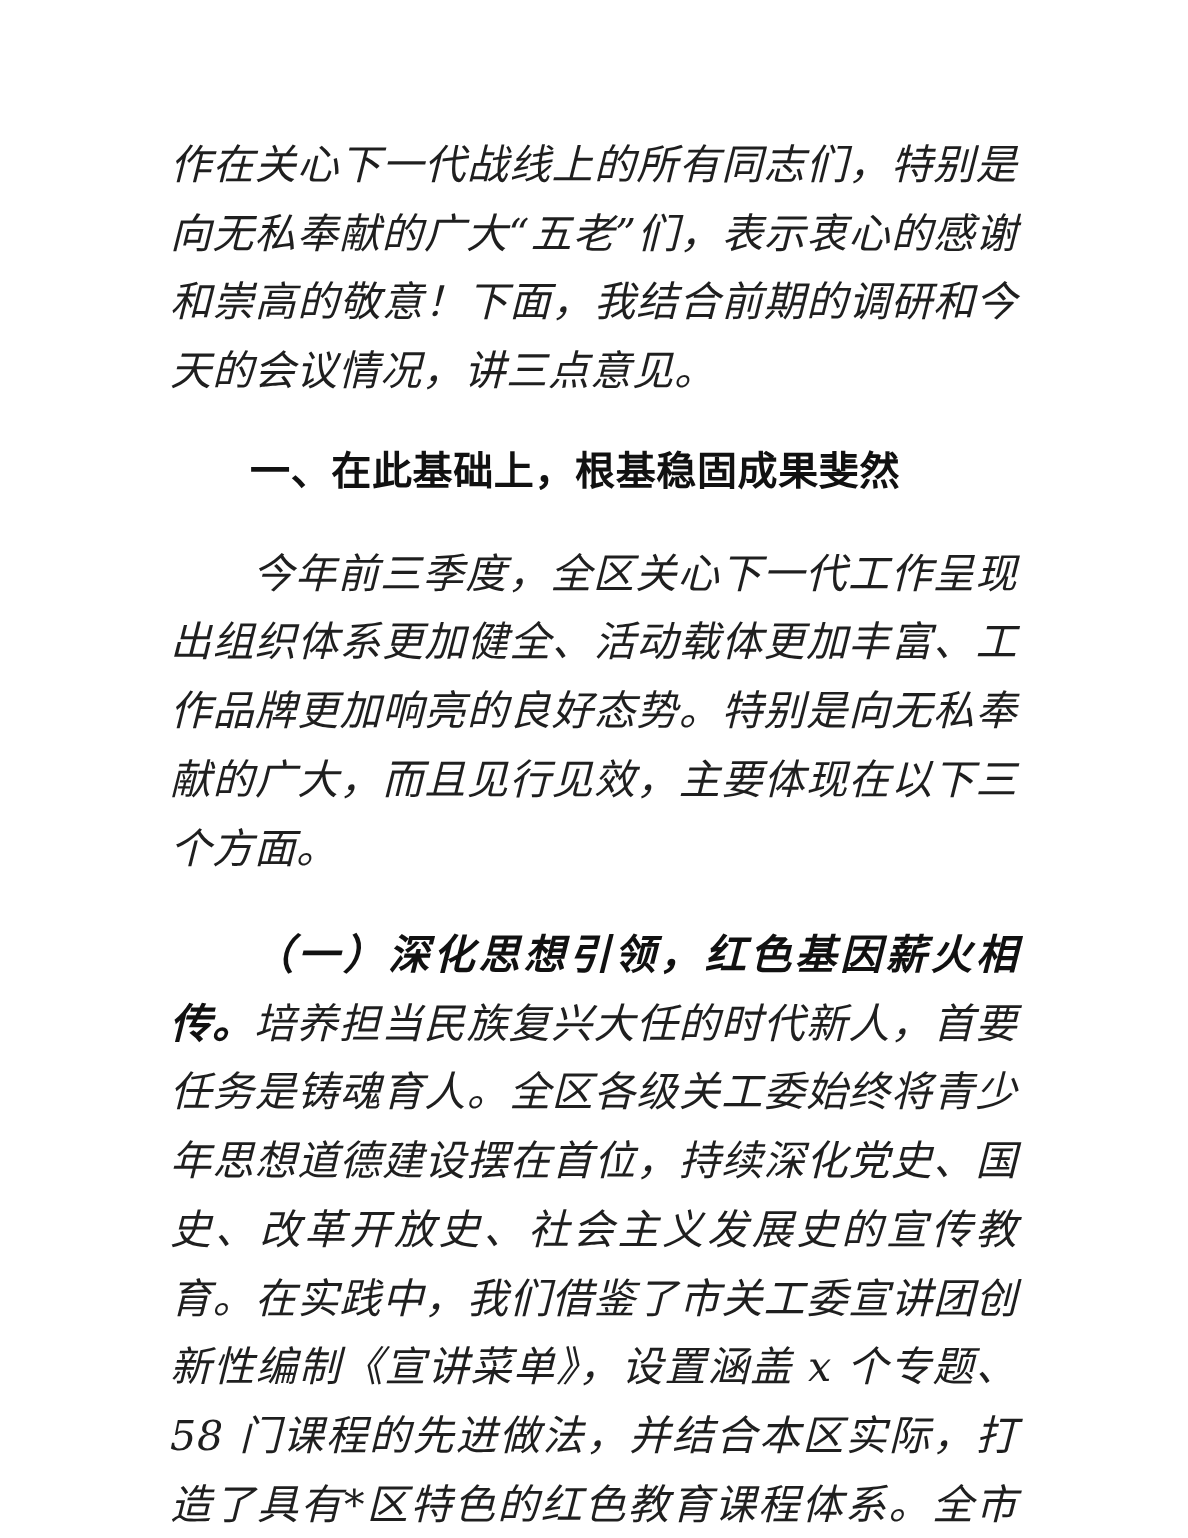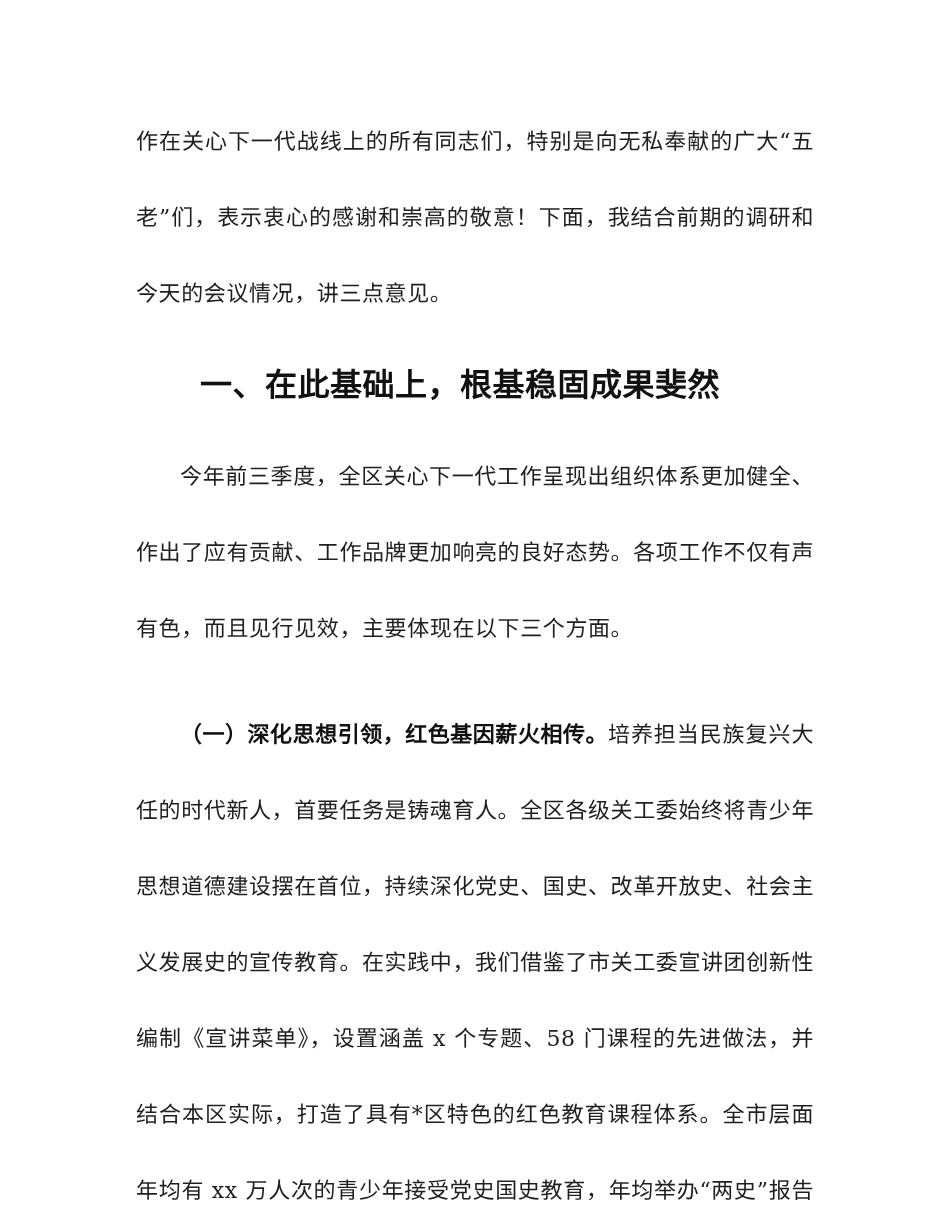--- a/index.html
+++ b/index.html
@@ -28,30 +28,31 @@
   .page-body {
     position: absolute;
     left: 136px;
     top: 104px;
     width: 678px;
   }
 
   
   .para {
     margin: 0;
-    font-size: 22px;
-    line-height: 76px;
+    font-size: 33px;
+    line-height: 55px;
     letter-spacing: 0.6px;
     text-align: justify;
     text-justify: inter-character;
     text-indent: 0;
     font-family: "DejaVu Serif", "Liberation Serif", serif;
     font-weight: 400;
     color: #1f1f1f;
     word-break: break-all;
+    font-style: italic;
   }
 
   .para.indent { text-indent: 2em; }
 
   
   .h1 {
     margin: 0;
     font-size: 32px;
     line-height: 55px;
     font-family: "Liberation Sans", "DejaVu Sans", sans-serif;
@@ -79,20 +80,20 @@
   <div class="page-body">
 
     <p class="para">作在关心下一代战线上的所有同志们，特别是向无私奉献的广大“五老”们，表示衷心的感谢和崇高的敬意！下面，我结合前期的调研和今天的会议情况，讲三点意见。</p>
 
     <div class="spacer-sm"></div>
 
     <h2 class="h1">一、在此基础上，根基稳固成果斐然</h2>
 
     <div class="spacer-sm"></div>
 
-    <p class="para indent">今年前三季度，全区关心下一代工作呈现出组织体系更加健全、作出了应有贡献、工作品牌更加响亮的良好态势。各项工作不仅有声有色，而且见行见效，主要体现在以下三个方面。</p>
+    <p class="para indent">今年前三季度，全区关心下一代工作呈现出组织体系更加健全、活动载体更加丰富、工作品牌更加响亮的良好态势。特别是向无私奉献的广大，而且见行见效，主要体现在以下三个方面。</p>
 
     <div class="spacer-md"></div>
 
     <p class="para indent"><span class="lead">（一）深化思想引领，红色基因薪火相传。</span><span>培养担当民族复兴大任的时代新人，首要任务是铸魂育人。全区各级关工委始终将青少年思想道德建设摆在首位，持续深化党史、国史、改革开放史、社会主义发展史的宣传教育。在实践中，我们借鉴了市关工委宣讲团创新性编制《宣讲菜单》，设置涵盖 x 个专题、58 门课程的先进做法，并结合本区实际，打造了具有*区特色的红色教育课程体系。全市层面年均有 xx 万人次的青少年接受党史国史教育，年均举办“两史”报告近 xxxx 场次我区在其中扮演了重要角色，作出了应有贡献。仅在 2024 年，我区就有 xx 名“五老”骨干深入学校、社区，累计开展宣讲活动 xxx 场，受教育青少年达到 xxxxx 人次。在此基础上，</span></p>
 
   </div>
 </div>
 
 </body></html>

